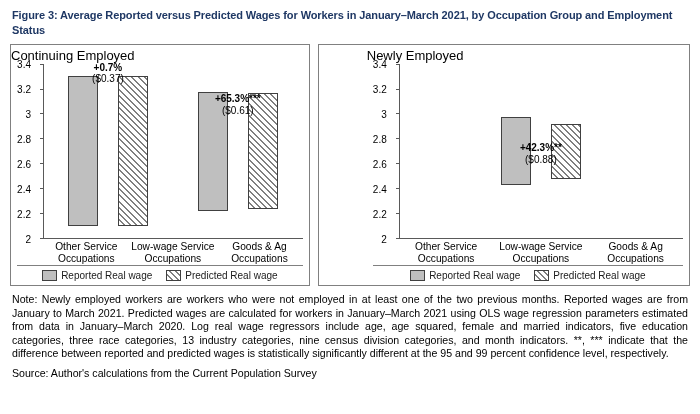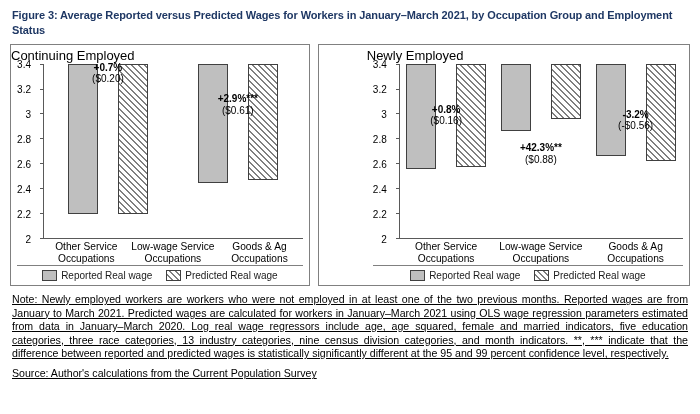--- a/index.html
+++ b/index.html
@@ -89,21 +89,21 @@
     right: 0;
     top: 0;
     bottom: 0;
     display: flex;
     justify-content: space-around;
     align-items: flex-end;
   }
   .group {
     position: relative;
     display: flex;
-    align-items: flex-start;
+    align-items: center;
     justify-content: center;
     gap: 20px;
     height: 100%;
   }
   .bar {
     width: 30px;
     box-sizing: border-box;
     border: 1px solid #404040;
   }
   .bar.reported {
@@ -165,21 +165,20 @@
   .legend-sep {
     border-top: 1px solid #808080;
     margin: 0 6px;
   }
   .note {
     margin: 7px 2px 0 2px;
     font-size: 10.6px;
     line-height: 1.27;
     color: #000;
     text-align: justify;
-    text-decoration: underline;
   }
   .note .src { display: block; margin-top: 7px; }
 </style>
 </head>
 <body>
 
 <div class="wrap">
 
   <div class="title">Figure 3: Average Reported versus Predicted Wages for Workers in January–March 2021, by Occupation Group and Employment Status</div>
 
@@ -208,30 +207,30 @@
           <div class="tickmark" style="top:57.14%"></div>
           <div class="tickmark" style="top:71.42%"></div>
           <div class="tickmark" style="top:85.71%"></div>
           <div class="tickmark" style="top:100%"></div>
         </div>
 
         <div class="bars">
           <div class="group">
             <div class="grp-annot" style="bottom:88%">
               <span class="pct">+0.7%</span><br>
-              <span>($0.20)</span>
+              <span>($0.37)</span>
             </div>
             <div class="bar reported" style="height:85.7%"></div>
             <div class="bar predicted" style="height:85.7%"></div>
           </div>
 
 
           <div class="group">
             <div class="grp-annot" style="bottom:70%">
-              <span class="pct">+2.9%***</span><br>
+              <span class="pct">+65.3%***</span><br>
               <span>($0.61)</span>
             </div>
             <div class="bar reported" style="height:67.9%"></div>
             <div class="bar predicted" style="height:66.4%"></div>
           </div>
         </div>
       </div>
 
       <div class="xlabels">
         <div class="xlabel">Other Service Occupations</div>
@@ -272,46 +271,30 @@
           <div class="tickmark" style="top:14.28%"></div>
           <div class="tickmark" style="top:28.57%"></div>
           <div class="tickmark" style="top:42.85%"></div>
           <div class="tickmark" style="top:57.14%"></div>
           <div class="tickmark" style="top:71.42%"></div>
           <div class="tickmark" style="top:85.71%"></div>
           <div class="tickmark" style="top:100%"></div>
         </div>
 
         <div class="bars">
-          <div class="group">
-            <div class="grp-annot" style="bottom:64%">
-              <span class="pct">+0.8%</span><br>
-              <span>($0.16)</span>
-            </div>
-            <div class="bar reported" style="height:60.0%"></div>
-            <div class="bar predicted" style="height:59.3%"></div>
-          </div>
 
           <div class="group">
             <div class="grp-annot" style="bottom:42%">
               <span class="pct">+42.3%**</span><br>
               <span>($0.88)</span>
             </div>
             <div class="bar reported" style="height:38.6%"></div>
             <div class="bar predicted" style="height:31.4%"></div>
           </div>
 
-          <div class="group">
-            <div class="grp-annot" style="bottom:61%">
-              <span class="pct">-3.2%</span><br>
-              <span>(-$0.56)</span>
-            </div>
-            <div class="bar reported" style="height:52.9%"></div>
-            <div class="bar predicted" style="height:55.7%"></div>
-          </div>
         </div>
       </div>
 
       <div class="xlabels">
         <div class="xlabel">Other Service Occupations</div>
         <div class="xlabel">Low-wage Service Occupations</div>
         <div class="xlabel">Goods &amp; Ag Occupations</div>
       </div>
 
       <div class="legend-sep"></div>

